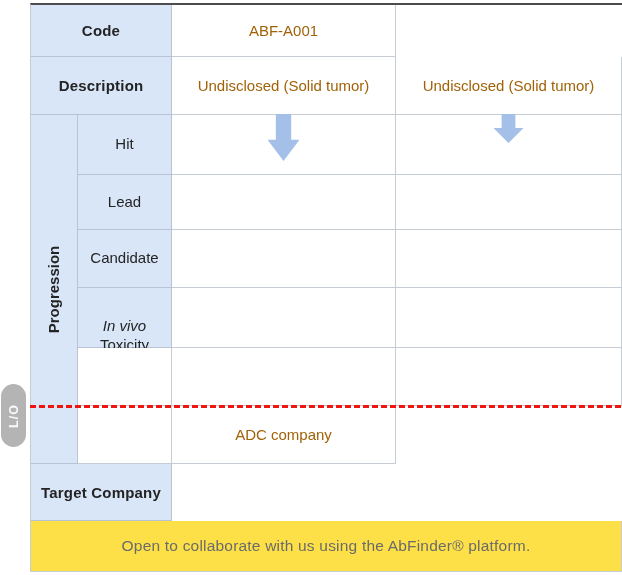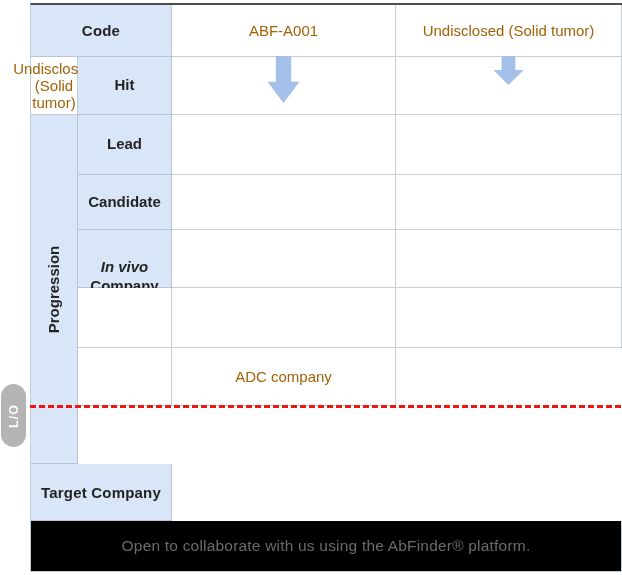--- a/index.html
+++ b/index.html
@@ -15,33 +15,33 @@
   .cell{box-sizing:border-box;border-right:1px solid #c6ccd4;border-bottom:1px solid #c6ccd4;
         display:flex;align-items:center;justify-content:center;text-align:center;
         background:#ffffff;position:relative;}
   .blue{background:#d9e6f8;border-right-color:#b9c3d3;border-bottom-color:#b9c3d3;}
   .head-label{font-size:15px;font-weight:700;color:#242424;letter-spacing:.2px;}
   .value{font-size:15px;color:#a16207;}
   .span2{grid-column:1 / 3;}
   .prog-cell{grid-row:3 / span 6;grid-column:1 / 2;}
   .vtext{transform:rotate(-90deg);white-space:nowrap;font-size:15px;font-weight:700;color:#242424;}
   .stage{flex-direction:column;line-height:1.25;}
-  .stage span{display:block;font-size:15px;font-weight:700;color:#242424;}
+  .stage span{display:block;font-size:15px;font-weight:400;color:#242424;}
   .stage .em{font-style:italic;margin-top:37px;}
   .stage span:empty{display:none;}
 
   
   .arrow{position:absolute;left:50%;transform:translateX(-50%);top:-1px;background:#a5c0e8;}
   .arrow.big{width:32px;height:47px;
     clip-path:polygon(26% 0,74% 0,74% 55%,100% 55%,50% 100%,0 55%,26% 55%);}
   .arrow.small{width:30px;height:29px;
     clip-path:polygon(27% 0,73% 0,73% 48%,100% 48%,50% 100%,0 48%,27% 48%);}
 
   
-  .footer{grid-column:1 / -1;background:#000000;font-size:15.5px;color:#6b6b6b;letter-spacing:.2px;}
+  .footer{grid-column:1 / -1;background:#fde047;font-size:15.5px;color:#6b6b6b;letter-spacing:.2px;}
 
   
   .lo-line{position:absolute;left:30px;top:405px;width:592px;height:3px;z-index:5;
     background:repeating-linear-gradient(90deg,#ee1410 0 6px,rgba(0,0,0,0) 6px 9px);}
 
   
   .lo-pill{position:absolute;left:1px;top:384px;width:25px;height:63px;border-radius:13px;
     background:#b4b4b4;display:flex;align-items:center;justify-content:center;z-index:6;}
   .lo-pill span{transform:rotate(-90deg);color:#fbfbfb;font-size:12.5px;font-weight:700;
     letter-spacing:1px;white-space:nowrap;}
@@ -53,20 +53,23 @@
 
   <div class="pipeline">
 
     <div class="cell blue span2">
       <span class="head-label">Code</span>
     </div>
     <div class="cell">
       <span class="value">ABF-A001</span>
     </div>
 
+    <div class="cell blue span2">
+      <span class="head-label">Description</span>
+    </div>
     <div class="cell">
       <span class="value">Undisclosed (Solid tumor)</span>
     </div>
     <div class="cell">
       <span class="value">Undisclosed (Solid tumor)</span>
     </div>
 
     <div class="cell blue prog-cell">
       <span class="vtext">Progression</span>
     </div>
@@ -91,21 +94,21 @@
 
     <div class="cell blue stage">
       <span>Candidate</span>
 
     </div>
     <div class="cell"></div>
     <div class="cell"></div>
 
     <div class="cell blue stage">
       <span class="em">In vivo</span>
-      <span>Company</span>
+      <span>Toxicity</span>
     </div>
     <div class="cell"></div>
     <div class="cell"></div>
 
     <div class="cell"></div>
     <div class="cell"></div>
 
     <div class="cell"></div>
     <div class="cell"></div>
 

